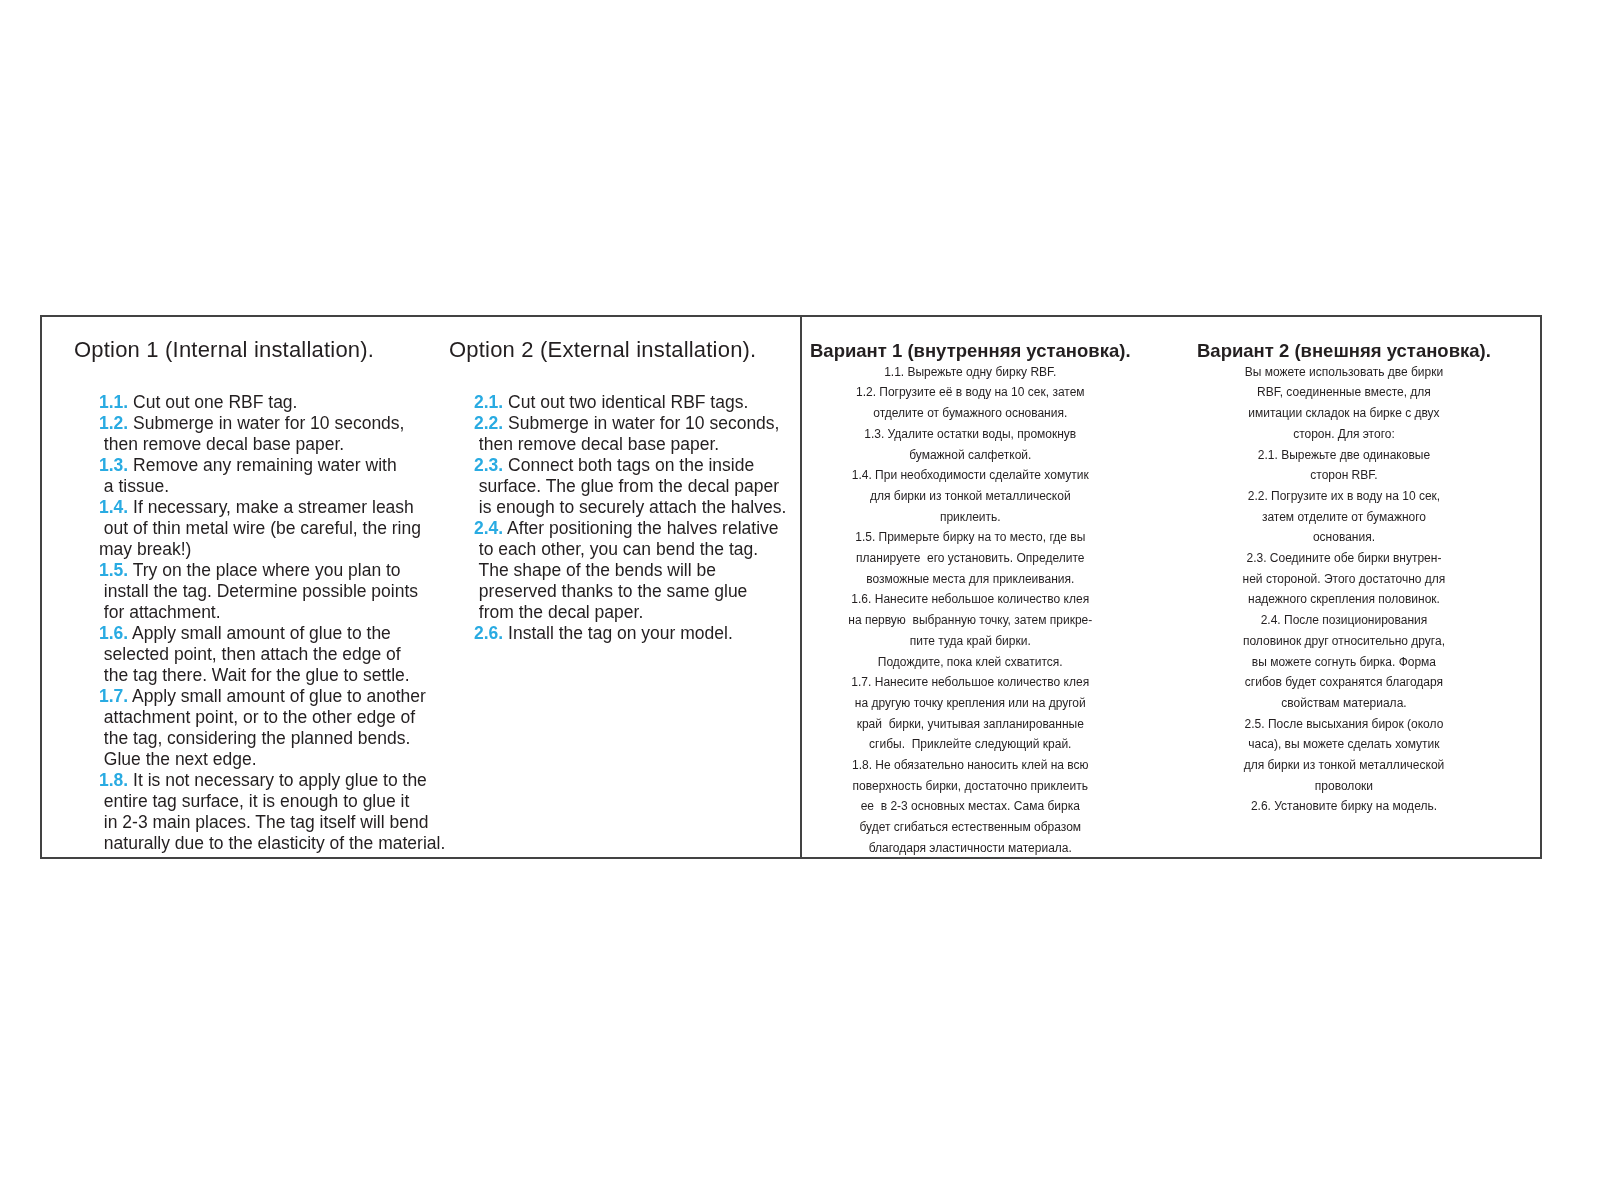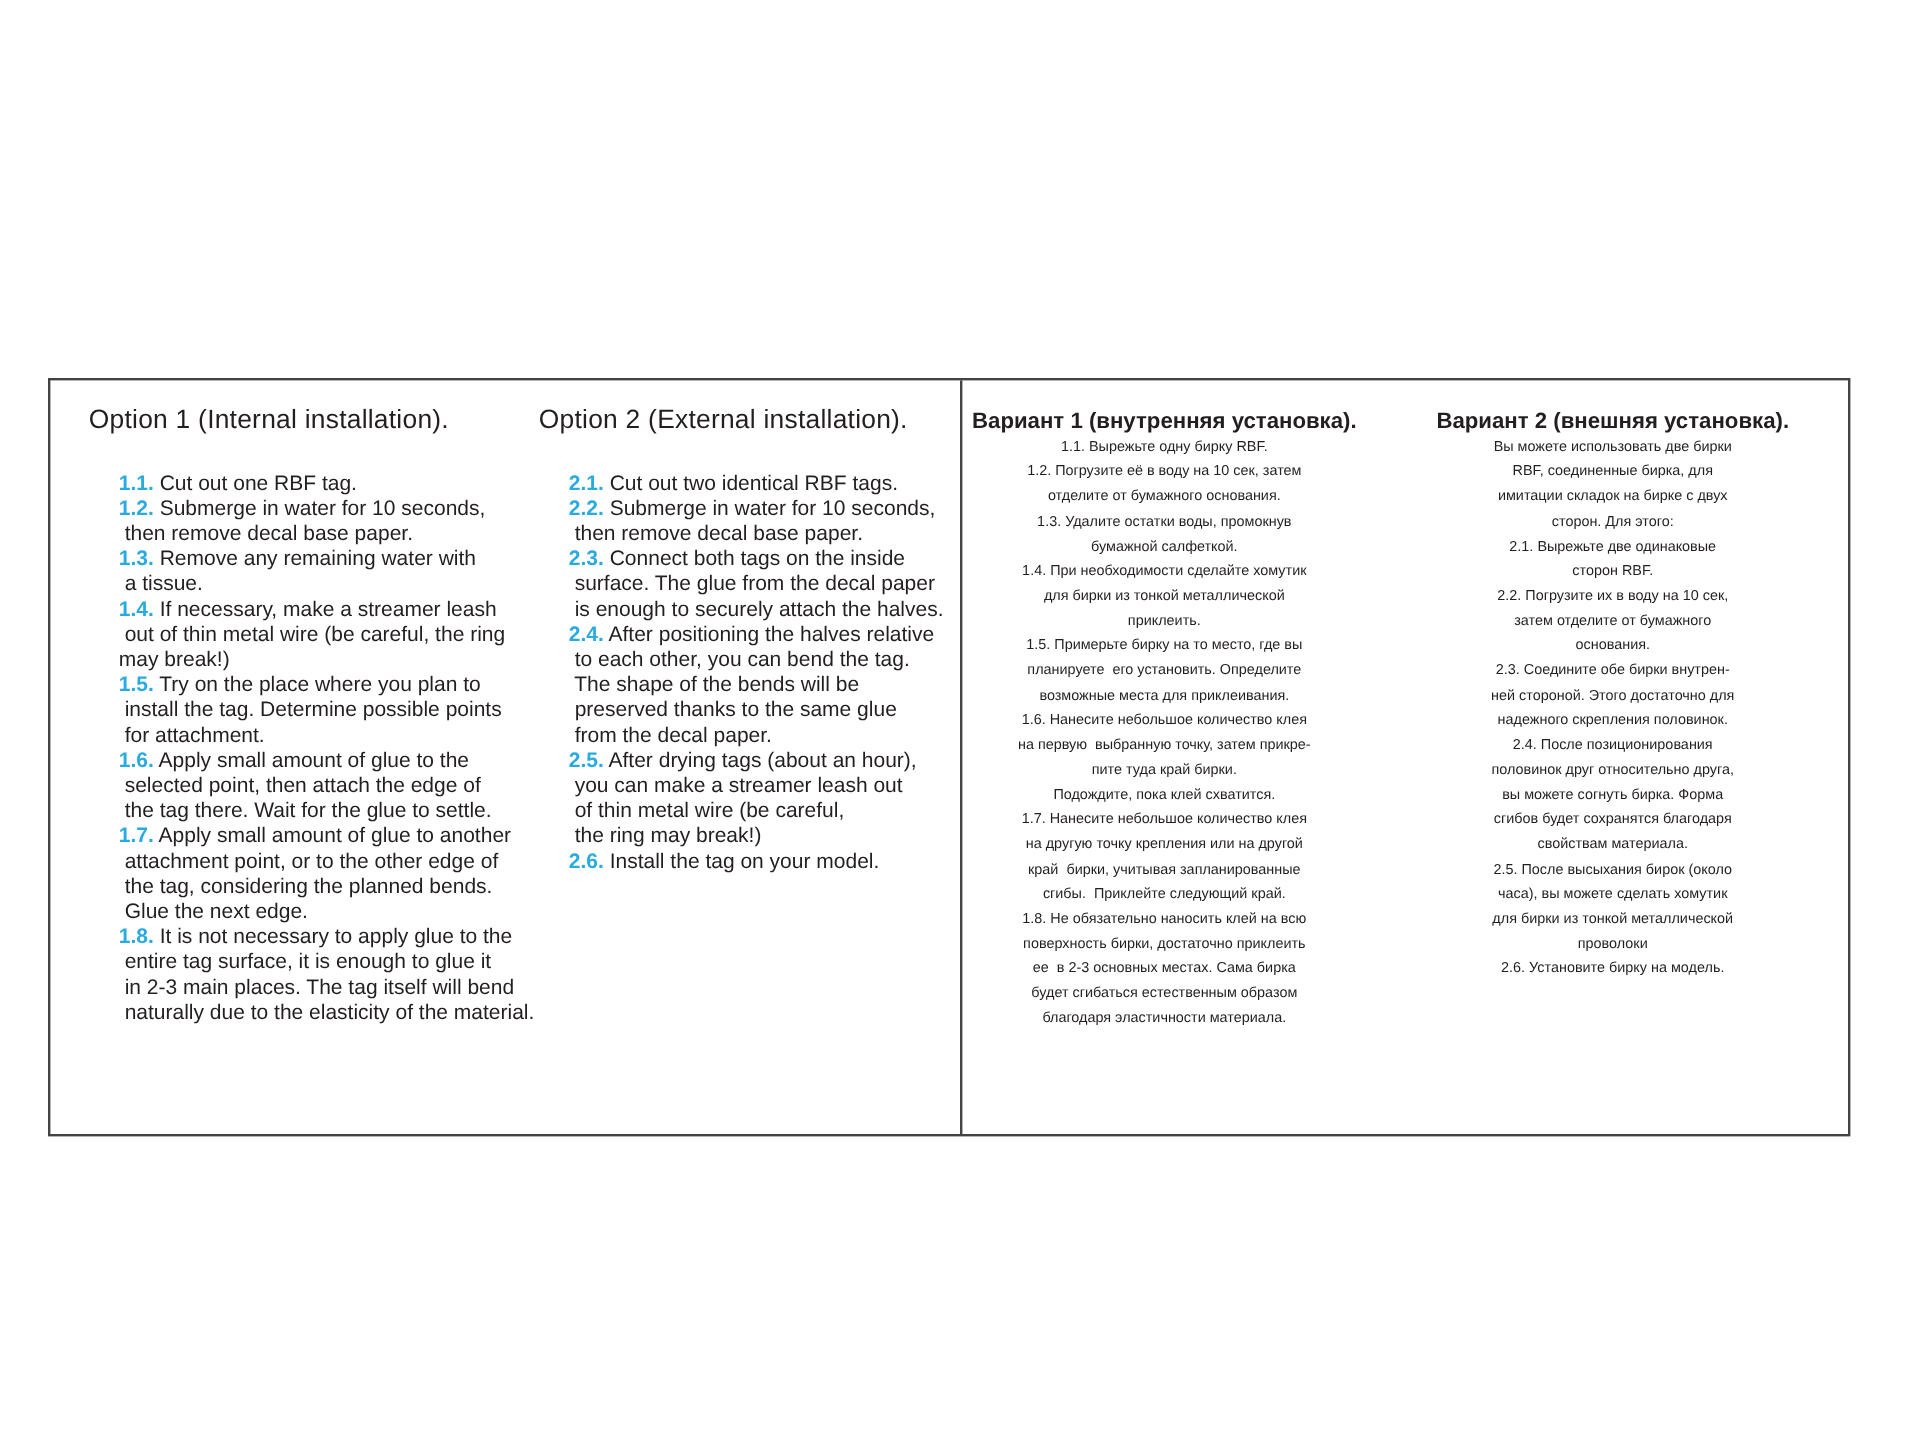--- a/index.html
+++ b/index.html
@@ -5,21 +5,21 @@
   * { margin:0; padding:0; box-sizing:border-box; }
   html, body {
     width:1600px; height:1200px;
     background:#ffffff;
     font-family:"Liberation Sans", sans-serif;
     color:var(--text, #231f20);
     overflow:hidden;
   }
   .sheet {
     position:absolute; left:40px; top:315px;
-    width:1502px; height:632px;
+    width:1502px; height:544px;
     border:2px solid var(--border, #434343);
     background:#ffffff;
   }
   .divider {
     position:absolute; left:758px; top:0; bottom:0; width:2px;
     background:var(--border, #434343);
   }
   .panel { position:absolute; top:0; height:100%; }
   .panel-en { left:0; width:758px; }
   .panel-ru { left:760px; right:0;text-align:center; }
@@ -107,26 +107,20 @@
             <div class="line cont"> is enough to securely attach the halves.</div>
           </div>
           <div class="step">
             <div class="line first"><span class="num">2.4.</span> After positioning the halves relative</div>
             <div class="line cont"> to each other, you can bend the tag.</div>
             <div class="line cont"> The shape of the bends will be</div>
             <div class="line cont"> preserved thanks to the same glue</div>
             <div class="line cont"> from the decal paper.</div>
           </div>
           <div class="step">
-            <div class="line first"><span class="num">2.5.</span> After drying tags (about an hour),</div>
-            <div class="line cont"> you can make a streamer leash out</div>
-            <div class="line cont"> of thin metal wire (be careful,</div>
-            <div class="line cont"> the ring may break!)</div>
-          </div>
-          <div class="step">
             <div class="line first"><span class="num">2.6.</span> Install the tag on your model.</div>
           </div>
         </div>
     </div>
   </section>
 
   <section class="panel panel-ru">
     <div class="col col-ru-1">
       <h2 class="heading-ru">Вариант 1 (внутренняя установка).</h2>
       <div class="steps">
@@ -169,21 +163,21 @@
             <div class="line cont">ее  в 2-3 основных местах. Сама бирка</div>
             <div class="line cont">будет сгибаться естественным образом</div>
             <div class="line cont">благодаря эластичности материала.</div>
           </div>
         </div>
     </div>
     <div class="col col-ru-2">
       <h2 class="heading-ru">Вариант 2 (внешняя установка).</h2>
       <div class="intro">
           <div class="line">Вы можете использовать две бирки</div>
-          <div class="line">RBF, соединенные бирка, для</div>
+          <div class="line">RBF, соединенные вместе, для</div>
           <div class="line">имитации складок на бирке с двух</div>
           <div class="line">сторон. Для этого:</div>
         </div>
       <div class="steps">
           <div class="step">
             <div class="line first"><span class="num">2.1.</span> Вырежьте две одинаковые</div>
             <div class="line cont">сторон RBF.</div>
           </div>
           <div class="step">
             <div class="line first"><span class="num">2.2.</span> Погрузите их в воду на 10 сек,</div>

